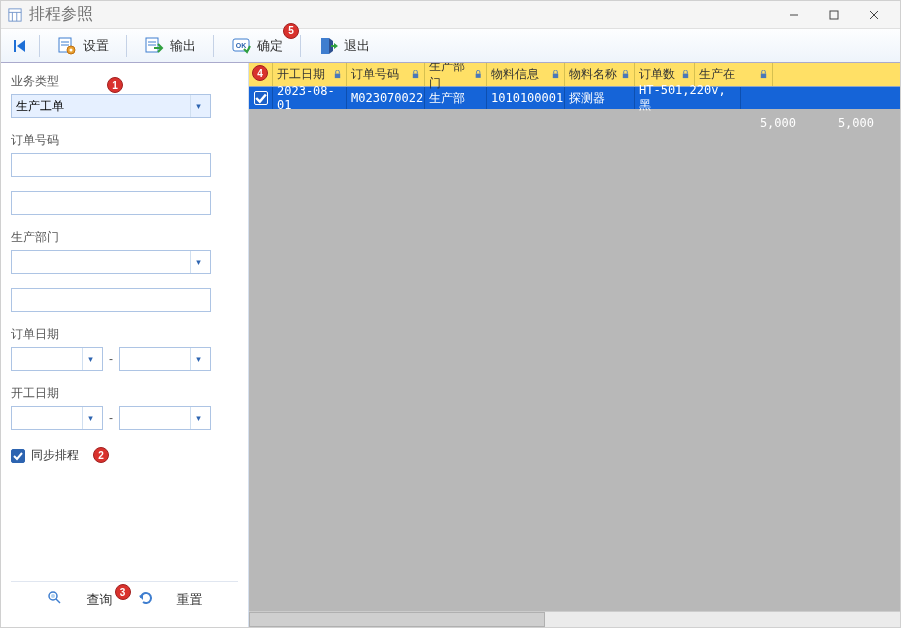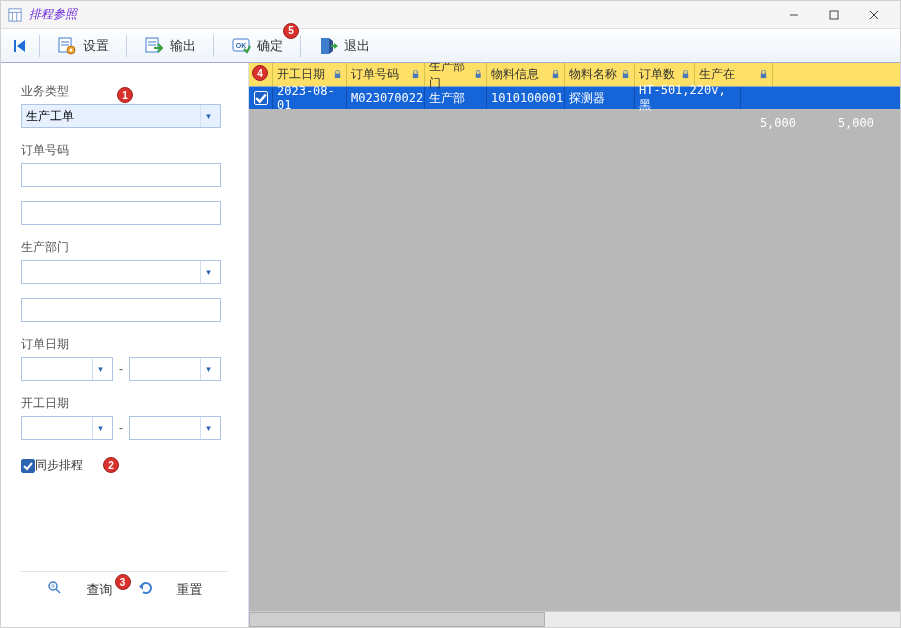--- a/index.html
+++ b/index.html
@@ -1,43 +1,43 @@
 <!DOCTYPE html>
 <html><head>
 <meta charset="utf-8">
 <style>
 * { box-sizing: border-box; margin: 0; padding: 0; font-family: "Microsoft YaHei", "SimSun", Arial, sans-serif; }
 body { background: #fff; width: 901px; height: 628px; overflow: hidden; border: 1px solid #d0d0d0; position: relative; }
 
 .titlebar { height: 28px; background: #f5f5f5; display: flex; align-items: center; padding: 0 6px; border-bottom: 1px solid #e0e0e0; }
 .titlebar .ti { width: 16px; height: 16px; margin-right: 6px; display: inline-flex; align-items: center; justify-content: center; }
 .titlebar .ti svg { width: 14px; height: 14px; }
-.titlebar .title { font-size: 12px; color: #6d28d9; flex: 1; font-style: italic; }
+.titlebar .title { font-size: 16px; color: #737373; flex: 1; }
 .titlebar .winbtn { width: 40px; height: 24px; display: flex; align-items: center; justify-content: center; color: #444; }
 .titlebar .winbtn svg { width: 10px; height: 10px; }
 
 .toolbar { height: 34px; background: linear-gradient(#fdfeff, #eef4fb); border-bottom: 1px solid #aac; display: flex; align-items: center; padding: 0 8px; gap: 4px; position: relative; }
 .toolbar .sep { width: 1px; height: 22px; background: #c5d2e6; margin: 0 4px; }
 .tbbtn { display: flex; align-items: center; gap: 6px; padding: 3px 8px; font-size: 13px; color: #333; border: 1px solid transparent; border-radius: 3px; cursor: pointer; }
 .tbbtn .ic { width: 20px; height: 20px; display: flex; align-items: center; justify-content: center; }
 .navfirst { width: 22px; height: 22px; display:flex; align-items:center; justify-content:center; cursor:pointer; }
 
 .content { display: flex; height: calc(100% - 62px); }
-.sidebar { width: 248px; border-right: 1px solid #d6e0ee; display: flex; flex-direction: column; background: #fff; padding: 20px; }
+.sidebar { width: 248px; border-right: 1px solid #d6e0ee; display: flex; flex-direction: column; background: #fff; padding: 10px; }
 .formarea { flex: 1; overflow-y: auto; }
 .fld { margin-bottom: 14px; position: relative; }
 .fld label { font-size: 12px; color: #555; display: block; margin-bottom: 4px; }
 .fld .inp, .fld .combo { width: 200px; height: 24px; border: 1px solid #adc4e4; background: #fff; font-size: 12px; padding: 0 4px; }
 .fld .combo { display: flex; align-items: center; justify-content: space-between; }
 .fld .combo .arr { width: 16px; height: 100%; display: flex; align-items: center; justify-content: center; border-left: 1px solid #d0dff0; color: #2d64b0; font-size: 9px; }
 .fld.sel .combo { background: #e6f0ff; }
 .daterow { display: flex; align-items: center; gap: 6px; }
 .daterow .combo { width: 92px; }
 .daterow .dash { color: #555; font-size: 12px; }
-.chkrow { display: flex; align-items: center; font-size: 12px; color: #333; position: relative; margin-top: 17px; }
+.chkrow { display: flex; align-items: center; gap: 6px; font-size: 12px; color: #333; position: relative; margin-top: 17px; }
 .chkrow .cb { width: 14px; height: 14px; border: 1px solid #2d64b0; border-radius: 2px; background: #2d64b0; display: flex; align-items: center; justify-content: center; }
 .chkrow .cb svg { width: 10px; height: 10px; }
 
 .footer { height: 36px; border-top: 1px solid #e0e6f0; display: flex; align-items: center; justify-content: center; gap: 24px; position: relative; }
 .footer .fbtn { display: flex; align-items: center; gap: 24px; font-size: 13px; color: #333; cursor: pointer; }
 
 .grid { flex: 1; background: #b8b8b8; position: relative; overflow: hidden; }
 .ghead { display: flex; background: #ffe066; border-bottom: 1px solid #8fa6c9; height: 24px; }
 .gh { border-right: 1px solid #d6c050; display: flex; align-items: center; padding: 0 4px; font-size: 12px; color: #333; position: relative; }
 .gh .lock { margin-left: auto; width: 9px; height: 9px; }

